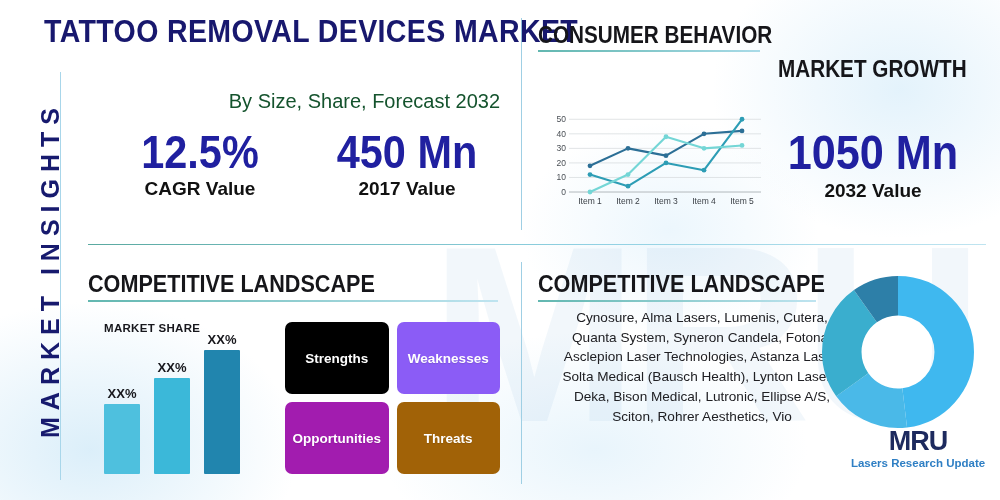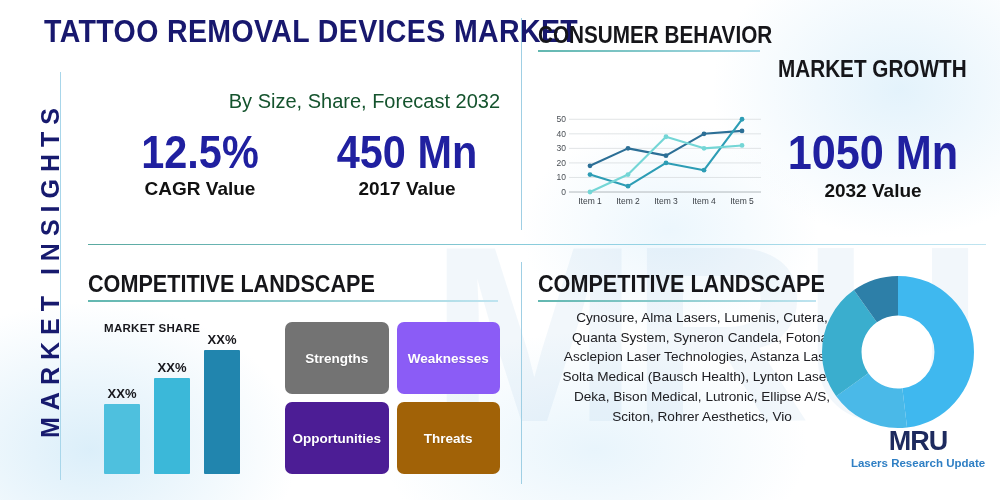--- a/index.html
+++ b/index.html
@@ -213,23 +213,23 @@
           <div class="bar" style="height: 96px; background: rgb(59, 184, 217);"></div>
         </div>
         <div class="bar-col" style="left: 108px;">
           <div class="bar-lab">XX%</div>
           <div class="bar" style="height: 124px; background: rgb(33, 133, 174);"></div>
         </div>
       </div>
   </div>
 
   <div class="swot">
-      <div class="swot-box" style="background: #737373;">Strengths</div>
+      <div class="swot-box" style="background: #000000;">Strengths</div>
       <div class="swot-box" style="background: #8b5cf6;">Weaknesses</div>
-      <div class="swot-box" style="background: #4c1d95;">Opportunities</div>
+      <div class="swot-box" style="background: #a21caf;">Opportunities</div>
       <div class="swot-box" style="background: #a16207;">Threats</div>
     </div>
 
   <div class="companies">Cynosure, Alma Lasers, Lumenis, Cutera, Quanta System, Syneron Candela, Fotona, Asclepion Laser Technologies, Astanza Laser, Solta Medical (Bausch Health), Lynton Lasers, Deka, Bison Medical, Lutronic, Ellipse A/S, Sciton, Rohrer Aesthetics, Vio</div>
 
   <svg class="donut" viewBox="0 0 100 100">
       <circle cx="50" cy="50" r="37" fill="none" stroke="#3fb8ef" stroke-width="26" stroke-dasharray="111.58937105550945 120.88848531013525" stroke-dashoffset="0" transform="rotate(-90 50 50)"></circle>
       <circle cx="50" cy="50" r="37" fill="none" stroke="#4ab9e8" stroke-width="26" stroke-dasharray="39.521235582159605 192.95662078348508" stroke-dashoffset="-111.58937105550945" transform="rotate(-90 50 50)"></circle>
       <circle cx="50" cy="50" r="37" fill="none" stroke="#3aaece" stroke-width="26" stroke-dasharray="58.119464091411174 174.35839227423352" stroke-dashoffset="-151.11060663766906" transform="rotate(-90 50 50)"></circle>
       <circle cx="50" cy="50" r="37" fill="none" stroke="#2d7fa8" stroke-width="26" stroke-dasharray="23.247785636564473 209.23007072908024" stroke-dashoffset="-209.23007072908024" transform="rotate(-90 50 50)"></circle>

